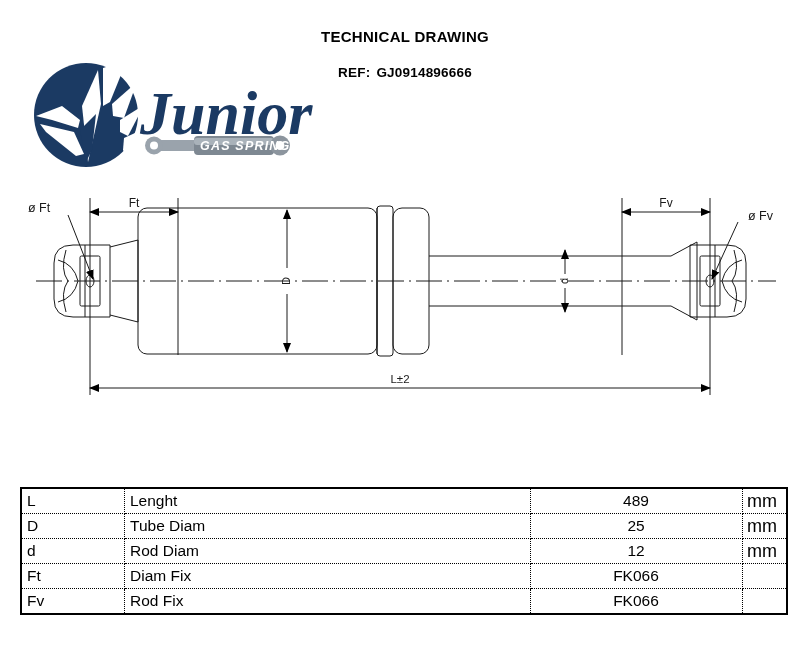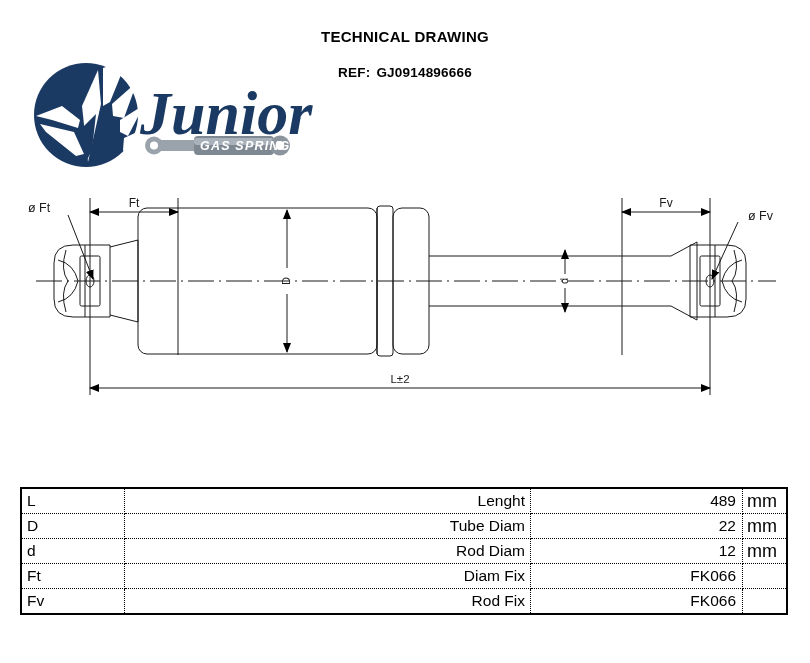--- a/index.html
+++ b/index.html
@@ -81,26 +81,26 @@
   #spec-table tr:last-child td {
     border-bottom: none;
   }
   #spec-table td.col-symbol {
     width: 92px;
     border-right: 1px dotted #000000;
     text-align: left;
   }
   #spec-table td.col-desc {
     border-right: 1px dotted #000000;
-    text-align: right;
+    text-align: left;
   }
   #spec-table td.col-value {
     width: 200px;
     border-right: 1px dotted #000000;
-    text-align: right;
+    text-align: center;
     padding-right: 6px;
   }
   #spec-table td.col-unit {
     width: 34px;
     text-align: left;
     font-size: 18px;
     padding-left: 4px;
   }
 </style>
 </head>
@@ -249,21 +249,21 @@
   <tbody>
       <tr>
         <td class="col-symbol">L</td>
         <td class="col-desc">Lenght</td>
         <td class="col-value">489</td>
         <td class="col-unit">mm</td>
       </tr>
       <tr>
         <td class="col-symbol">D</td>
         <td class="col-desc">Tube Diam</td>
-        <td class="col-value">22</td>
+        <td class="col-value">25</td>
         <td class="col-unit">mm</td>
       </tr>
       <tr>
         <td class="col-symbol">d</td>
         <td class="col-desc">Rod Diam</td>
         <td class="col-value">12</td>
         <td class="col-unit">mm</td>
       </tr>
       <tr>
         <td class="col-symbol">Ft</td>

